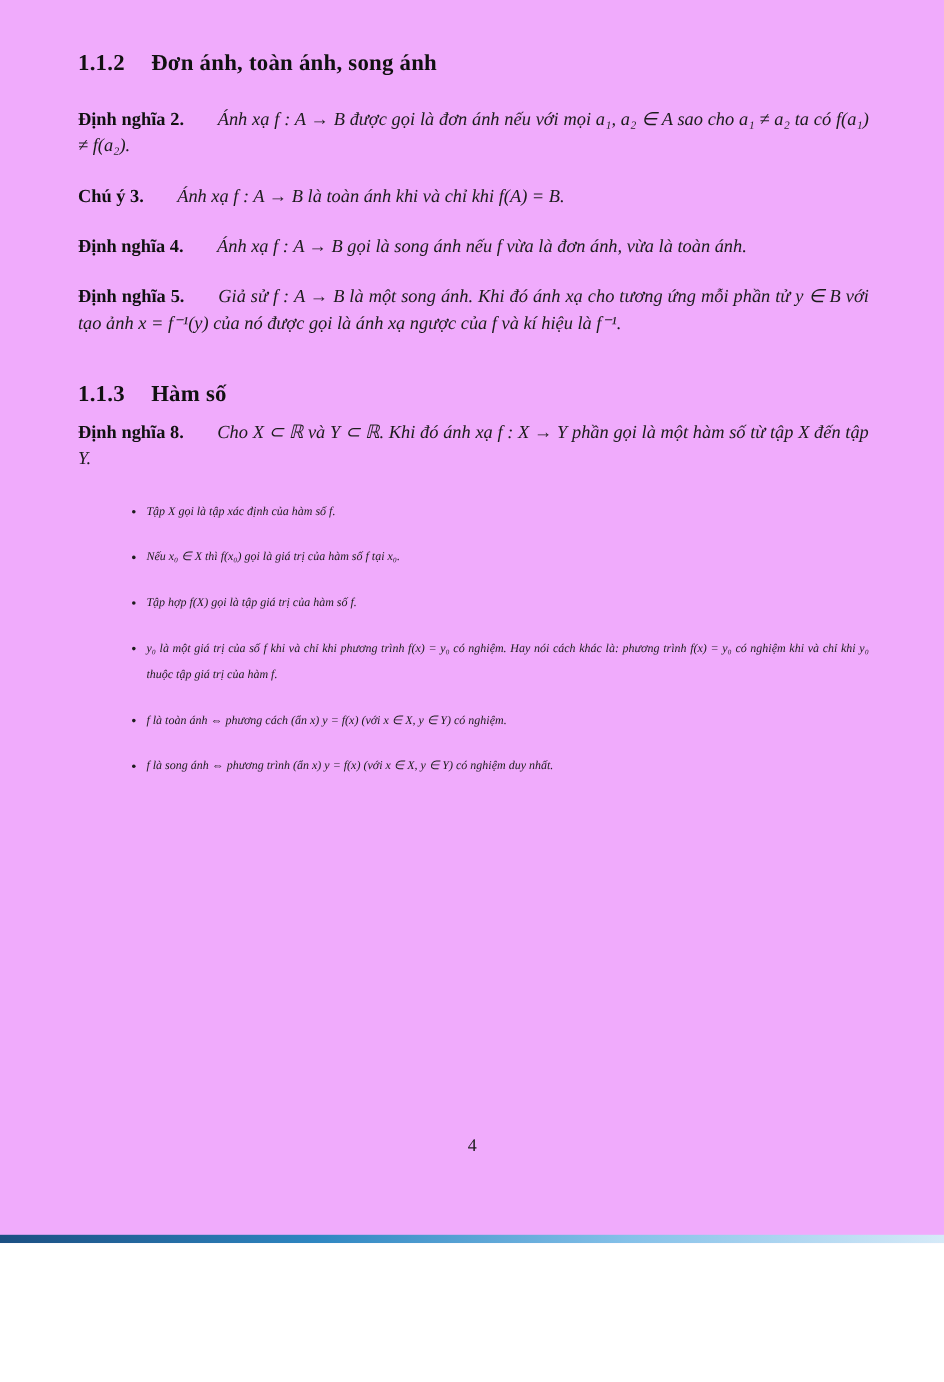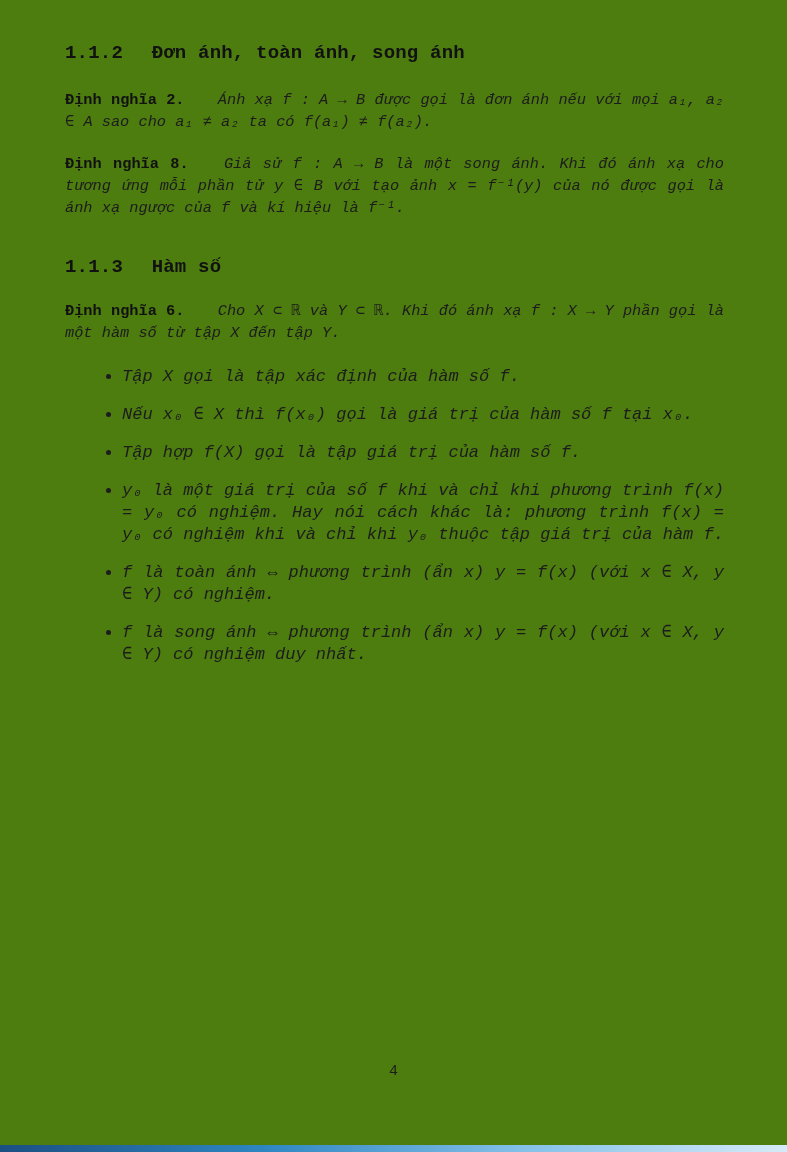--- a/index.html
+++ b/index.html
@@ -1,56 +1,56 @@
 <!DOCTYPE html>
 <html><head>
 <meta charset="utf-8">
 <style>
   html, body { margin: 0; padding: 0; background: #ffffff; }
   .page {
     position: relative;
     width: 787px;
-    height: 1152px;
-    background: #4d7c0f;
+    height: 1036px;
+    background: #f0abfc;
     overflow: hidden;
-    font-family: Liberation Mono, monospace;
+    font-family: Liberation Serif, serif;
     color: #1c1c1c;
   }
   .content {
     padding: 42px 63px 0 65px;
   }
   h2.sec {
     font-size: 19px;
     font-weight: bold;
     color: #111111;
     margin: 0 0 25px 0;
     letter-spacing: 0.2px;
   }
-  h2.sec.second { margin-top: 37px; margin-bottom: 22px; }
+  h2.sec.second { margin-top: 37px; margin-bottom: 10px; }
   .sec-num { margin-right: 17px; }
   .para {
     font-size: 15.3px;
     line-height: 22px;
     margin: 0 0 20px 0;
     text-align: justify;
   }
   .lbl {
     font-style: normal;
     font-weight: bold;
     margin-right: 1px;
     color: #111111;
   }
   .txt { font-style: italic; margin-left: 23px; }
   ul.blist {
     margin: 22px 0 0 0;
     padding-left: 57px;
   }
   ul.blist li {
     font-style: italic;
-    font-size: 17px;
+    font-size: 10px;
     line-height: 22px;
     margin-bottom: 16px;
     text-align: justify;
   }
   ul.blist li::marker { color: #1c1c1c; }
   .page-number {
     position: absolute;
     left: 0;
     right: 0;
     bottom: 72px;
@@ -78,45 +78,53 @@
       <span class="sec-title">Đơn ánh, toàn ánh, song ánh</span>
     </h2>
 
     <p class="para">
       <b class="lbl">Định nghĩa 2.</b>
       <i class="txt">Ánh xạ f : A → B được gọi là đơn ánh nếu với mọi a₁, a₂ ∈ A sao cho a₁ ≠ a₂ ta có f(a₁) ≠ f(a₂).</i>
     </p>
 
 
 
+    <p class="para">
+      <b class="lbl">Chú ý 3.</b>
+      <i class="txt">Ánh xạ f : A → B là toàn ánh khi và chỉ khi f(A) = B.</i>
+    </p>
 
+    <p class="para">
+      <b class="lbl">Định nghĩa 4.</b>
+      <i class="txt">Ánh xạ f : A → B gọi là song ánh nếu f vừa là đơn ánh, vừa là toàn ánh.</i>
+    </p>
 
 
     <p class="para">
-      <b class="lbl">Định nghĩa 8.</b>
+      <b class="lbl">Định nghĩa 5.</b>
       <i class="txt">Giả sử f : A → B là một song ánh. Khi đó ánh xạ cho tương ứng mỗi phần tử y ∈ B với tạo ảnh x = f⁻¹(y) của nó được gọi là ánh xạ ngược của f và kí hiệu là f⁻¹.</i>
     </p>
 
     <h2 class="sec second">
       <span class="sec-num">1.1.3</span>
       <span class="sec-title">Hàm số</span>
     </h2>
 
     <p class="para">
-      <b class="lbl">Định nghĩa 6.</b>
+      <b class="lbl">Định nghĩa 8.</b>
       <i class="txt">Cho X ⊂ ℝ và Y ⊂ ℝ. Khi đó ánh xạ f : X → Y phần gọi là một hàm số từ tập X đến tập Y.</i>
     </p>
 
 
     <ul class="blist">
       <li>Tập X gọi là tập xác định của hàm số f.</li>
       <li>Nếu x₀ ∈ X thì f(x₀) gọi là giá trị của hàm số f tại x₀.</li>
       <li>Tập hợp f(X) gọi là tập giá trị của hàm số f.</li>
       <li>y₀ là một giá trị của số f khi và chỉ khi phương trình f(x) = y₀ có nghiệm. Hay nói cách khác là: phương trình f(x) = y₀ có nghiệm khi và chỉ khi y₀ thuộc tập giá trị của hàm f.</li>
-      <li>f là toàn ánh ⇔ phương trình (ẩn x) y = f(x) (với x ∈ X, y ∈ Y) có nghiệm.</li>
+      <li>f là toàn ánh ⇔ phương cách (ẩn x) y = f(x) (với x ∈ X, y ∈ Y) có nghiệm.</li>
       <li>f là song ánh ⇔ phương trình (ẩn x) y = f(x) (với x ∈ X, y ∈ Y) có nghiệm duy nhất.</li>
     </ul>
 
   </div>
 
   <div class="page-number">4</div>
   <div class="footer-bar" style="background: linear-gradient(90deg, rgb(27, 79, 130), rgb(46, 134, 193), rgb(133, 193, 233), rgb(214, 234, 248));"></div>
 </div>
 
 </body></html>

